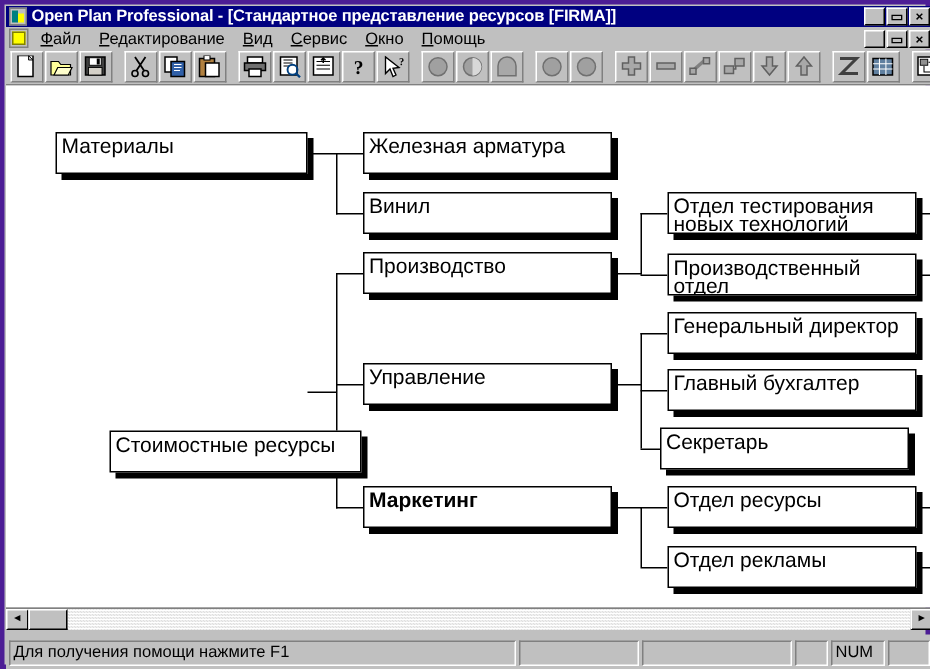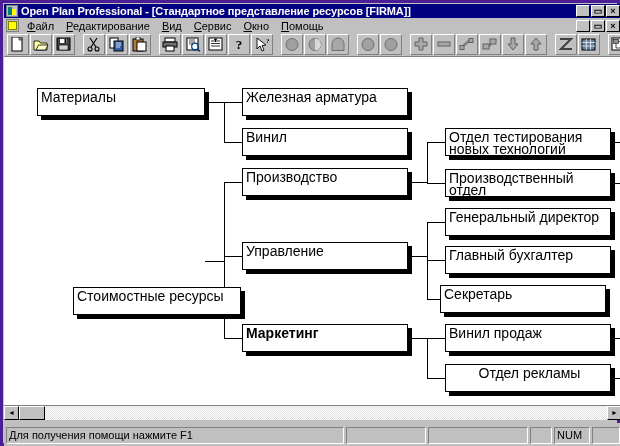--- a/index.html
+++ b/index.html
@@ -526,22 +526,22 @@
         <div class="node" style="left: 238px; top: 31px; width: 166px; height: 28px;">Железная арматура</div>
         <div class="node" style="left: 238px; top: 111px; width: 166px; height: 28px;">Производство</div>
         <div class="node" style="left: 238px; top: 71px; width: 166px; height: 28px;">Винил</div>
         <div class="node" style="left: 238px; top: 185px; width: 166px; height: 28px;">Управление</div>
         <div class="node" style="left: 238px; top: 267px; width: 166px; height: 28px; font-weight: bold;">Маркетинг</div>
         <div class="node" style="left: 441px; top: 71px; width: 166px; height: 28px;">Отдел тестирования новых технологий</div>
         <div class="node" style="left: 441px; top: 112px; width: 166px; height: 28px;">Производственный отдел</div>
         <div class="node" style="left: 441px; top: 151px; width: 166px; height: 28px;">Генеральный директор</div>
         <div class="node" style="left: 441px; top: 189px; width: 166px; height: 28px;">Главный бухгалтер</div>
         <div class="node" style="left: 436px; top: 228px; width: 166px; height: 28px;">Секретарь</div>
-        <div class="node" style="left: 441px; top: 267px; width: 166px; height: 28px;">Винил продаж</div>
-        <div class="node" style="left: 441px; top: 307px; width: 166px; height: 28px; text-align: center;">Отдел рекламы</div>
+        <div class="node" style="left: 441px; top: 267px; width: 166px; height: 28px;">Отдел ресурсы</div>
+        <div class="node" style="left: 441px; top: 307px; width: 166px; height: 28px;">Отдел рекламы</div>
       </div>
   </div>
 
   <div id="hscroll">
     <div class="sb-arrow">◄</div>
     <div class="sb-track">
       <div class="sb-thumb"></div>
     </div>
     <div class="sb-arrow">►</div>
   </div>

